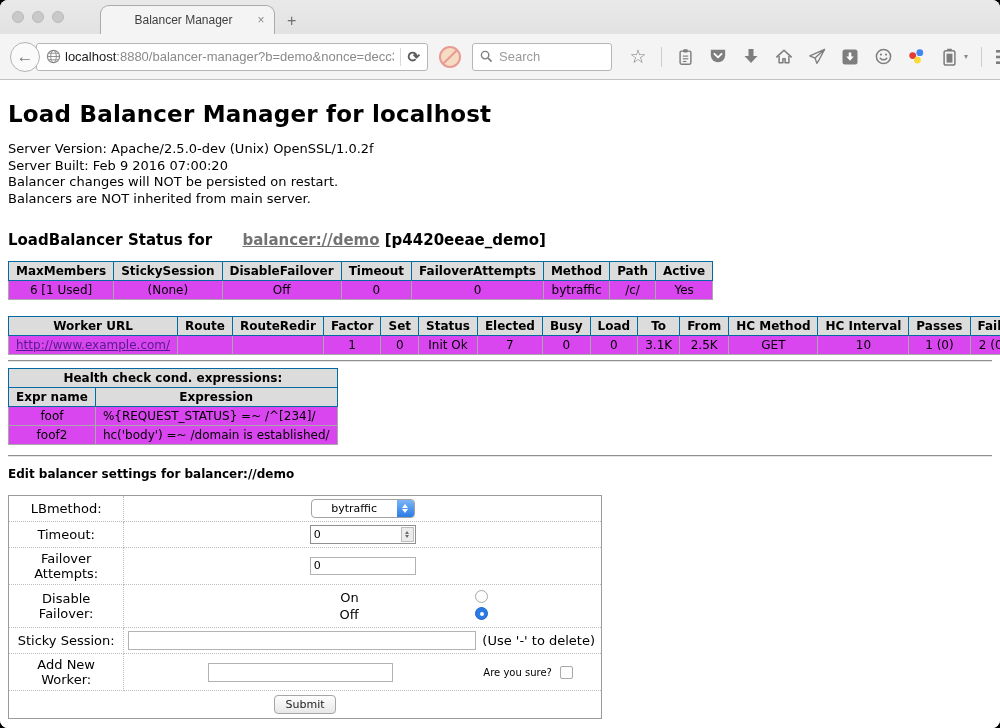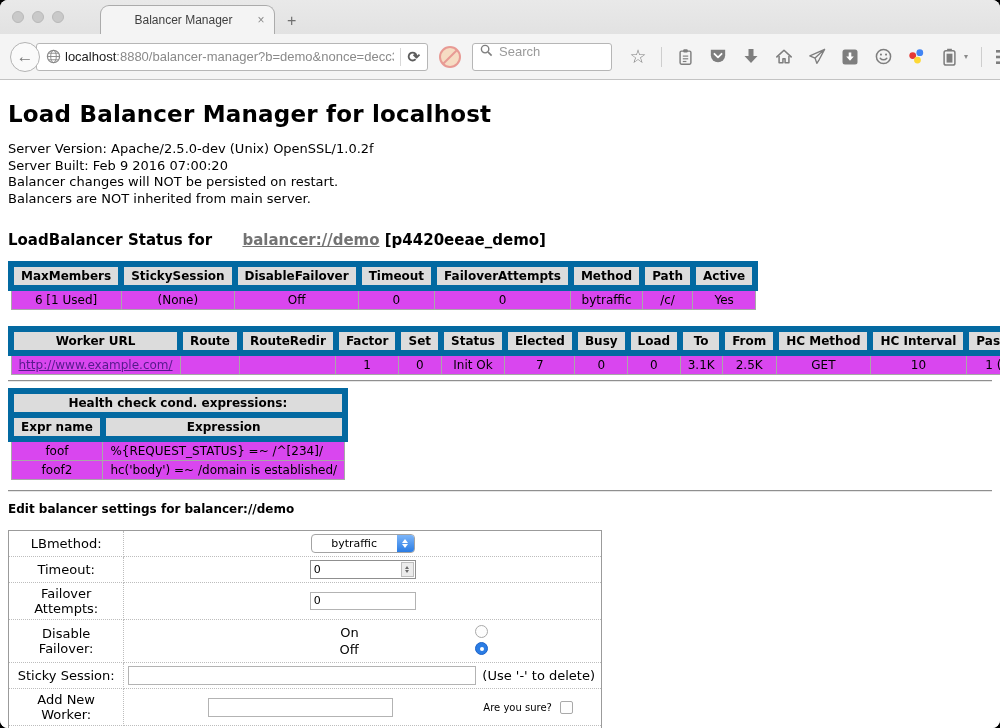--- a/index.html
+++ b/index.html
@@ -23,38 +23,38 @@
   .urlfield { margin-left:-4px; width:392px; height:28px; background:#fff; border:1px solid #b6b6b6; border-radius:3px;
               display:flex; align-items:center; padding:0 5px; flex:none; }
   .url-globe { flex:none; margin:0 4px; display:flex; }
   .urltext { font-size:13px; color:#8a8a8a; white-space:nowrap; overflow:hidden; flex:1; }
   .urltext b { color:#1a1a1a; font-weight:normal; }
   .url-div { width:1px; height:18px; background:#d8d8d8; margin:0 6px; flex:none; }
   .reload { flex:none; color:#5d5d5d; font-size:15px; font-weight:bold; padding-right:2px; }
   .blockicon { width:22px; height:22px; border-radius:50%; border:2px solid #e89a94; background:#f6dcc3; margin:0 11px; position:relative; flex:none; }
   .blockicon::after { content:""; position:absolute; left:-1px; top:8px; width:20px; height:2px; background:#e89a94; transform:rotate(-45deg); }
   .searchfield { width:140px; height:28px; background:#fff; border:1px solid #b6b6b6; border-radius:3px;
-                 display:flex; padding:0 7px; flex:none; }
+                 display:flex; align-items:center; padding:0 7px; flex:none; }
   .search-ph { font-size:13px; color:#9a9a9a; margin-left:6px; }
   .iconrow { display:flex; align-items:center; margin-left:16px; gap:13px; }
   .ticon { display:flex; align-items:center; justify-content:center; width:20px; height:20px; }
   .vdiv { width:1px; height:20px; background:#cecece; }
   .star-glyph { font-size:19px; color:#7e7e7e; line-height:20px; }
   .caret { font-size:8px; color:#8a8a8a; margin-left:-8px; }
 
   
   .content { background:#fff; height:648px; padding:0 8px; font-family:"DejaVu Sans",sans-serif; color:#000; overflow:hidden; }
   .content h1 { font-size:23px; padding-top:21px; margin-bottom:12px; letter-spacing:0.2px; }
   .info { font-size:13px; line-height:16.5px; margin-top:14px; }
   .sec-head { font-size:15px; font-weight:bold; margin-top:24px; }
   .sec-head a { color:#737373;margin-left:25px; }
   .edit-head { font-size:12px; font-weight:bold; margin-top:10px; }
 
   table.data { border-collapse:collapse; font-size:12px; white-space:nowrap; margin-top:12px; }
-  table.data th { background:#dcdcdc; border:6px solid #0369a1; padding:2px 7px; font-weight:bold; }
+  table.data th { background:#dcdcdc; border:1px solid #0369a1; padding:2px 7px; font-weight:bold; }
   table.data td { border:1px solid #a8a8a8; padding:2px 7px; text-align:center; background:#d946ef; }
   table.data td.left { text-align:left; }
   table.data a { color:#551a8b; }
 
   hr.rule { border:none; border-top:1px solid #8f8f8f; border-bottom:1px solid #e6e6e6; height:0; margin-top:12px; }
 
   
   table.form { border-collapse:collapse; border:1px solid #9b9b9b; width:594px; margin-top:14px; font-size:13px; }
   table.form td { border:1px dotted #bdbdbd; padding:3px 4px; }
   td.flabel { width:117px; text-align:center; }

